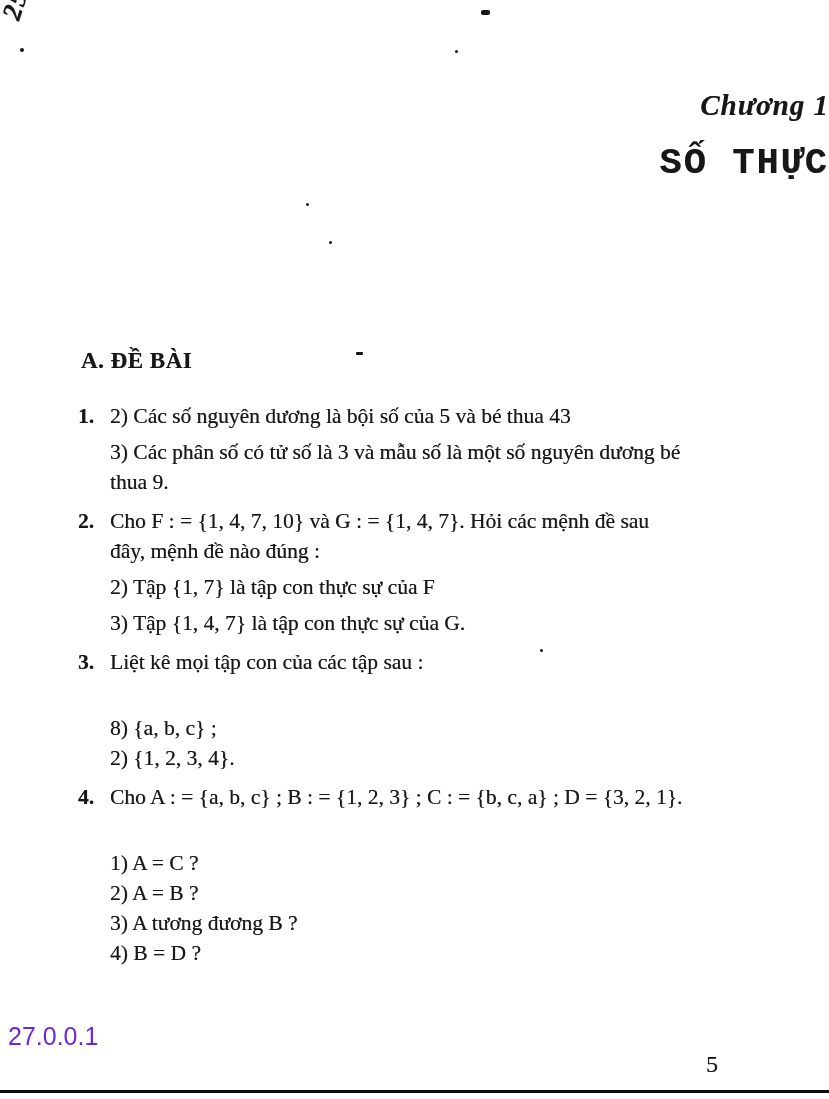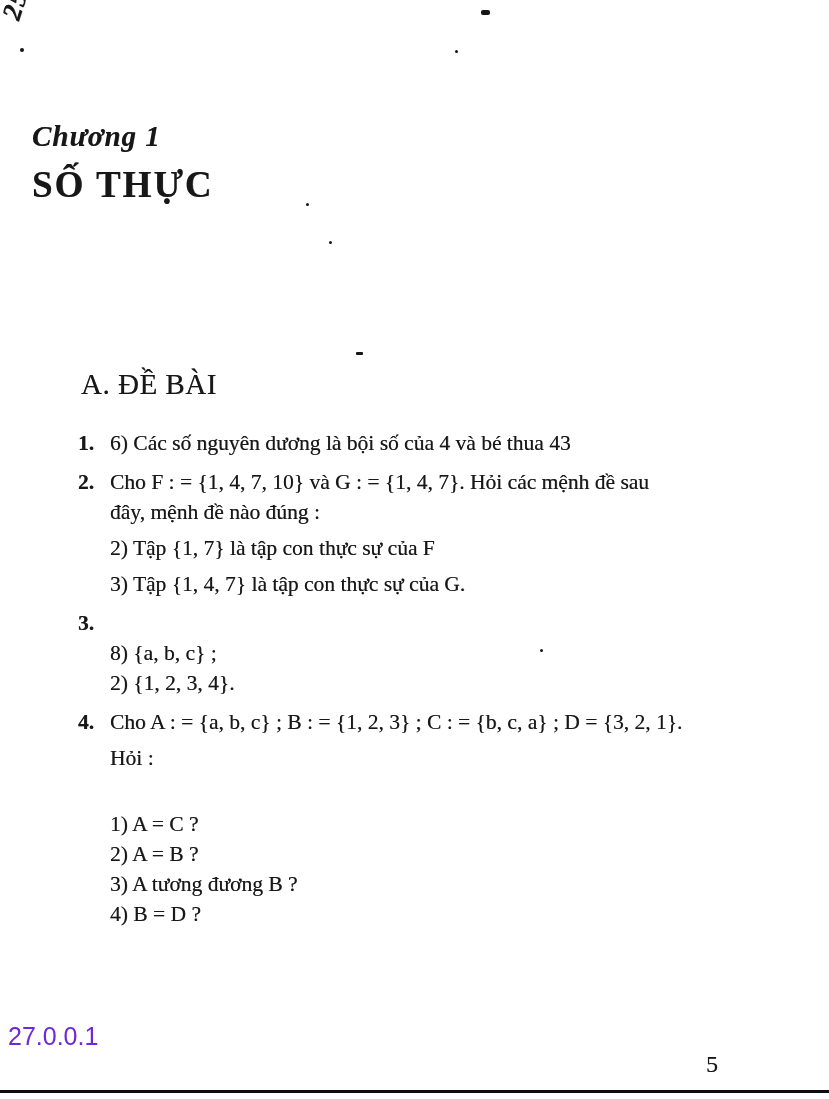--- a/index.html
+++ b/index.html
@@ -26,36 +26,36 @@
   .speck{position:absolute;background:#161616;border-radius:50%;}
   .s1{left:481px;top:10px;width:9px;height:5px;border-radius:2px;}
   .s2{left:455px;top:50px;width:3px;height:3px;}
   .s3{left:356px;top:352px;width:7px;height:3px;border-radius:1px;}
   .s4{left:306px;top:203px;width:3px;height:3px;}
   .s5{left:329px;top:241px;width:3px;height:3px;}
   .s6{left:540px;top:649px;width:3px;height:3px;}
   .s7{left:20px;top:48px;width:4px;height:4px;}
 
   
-  .chapter{padding-top:120px;padding-left:32px;text-align:left;}
+  .chapter{padding-top:89px;padding-left:32px;text-align:right;}
   .chapter-label{
     font-size:29px;font-style:italic;font-weight:bold;letter-spacing:1px;
   }
   .chapter-title{
-    margin-top:10px;
-    font-family:Liberation Serif, serif;
+    margin-top:20px;
+    font-family:Liberation Mono, monospace;
     font-weight:bold;font-size:37px;letter-spacing:2px;
   }
 
   
   .content{
     position:absolute;left:81px;top:348px;width:700px;
     font-size:21.5px;
   }
-  .section-heading{font-size:29px;font-weight:normal;letter-spacing:0.5px;margin-bottom:27px;margin-top:20px;}
+  .section-heading{font-size:23px;font-weight:bold;letter-spacing:0.5px;margin-bottom:27px;}
 
   .problem{position:relative;padding-left:29px;margin-bottom:9px;}
   .pnum{position:absolute;left:-3px;top:0;font-weight:bold;line-height:30px;}
   .stem,.item,.sub-stem,.inline-row{line-height:30px;white-space:pre-line;}
   .item,.sub-stem,.inline-row{margin-top:6px;}
 
   .p3 .inline-row span:nth-child(1){margin-right:40px;}
   .p4 .inline-row span:nth-child(1){margin-right:48px;text-align:center;}
   .p4 .inline-row span:nth-child(2){margin-right:69px;}
   .p4 .inline-row span:nth-child(3){margin-right:26px;}
@@ -88,43 +88,45 @@
     <div class="chapter-label">Chương 1</div>
     <div class="chapter-title">SỐ THỰC</div>
   </div>
 
   <div class="content scan-text">
 
     <div class="section-heading">A. ĐỀ BÀI</div>
 
     <div class="problem p1">
       <span class="pnum">1.</span>
-      <div class="item">6) Các số nguyên dương là bội số của 4 và bé thua 43</div>
+      <div class="item">2) Các số nguyên dương là bội số của 5 và bé thua 43</div>
+      <div class="item">3) Các phân số có tử số là 3 và mẫu số là một số nguyên dương bé
+thua 9.</div>
     </div>
 
     <div class="problem p2">
       <span class="pnum">2.</span>
       <div class="stem">Cho F : = {1, 4, 7, 10} và G : = {1, 4, 7}. Hỏi các mệnh đề sau
 đây, mệnh đề nào đúng :</div>
       <div class="item">2) Tập {1, 7} là tập con thực sự của F</div>
       <div class="item">3) Tập {1, 4, 7} là tập con thực sự của G.</div>
     </div>
 
     <div class="problem p3">
       <span class="pnum">3.</span>
+      <div class="stem">Liệt kê mọi tập con của các tập sau :</div>
       <div class="inline-row">
         <span>8) {a, b, c} ;</span>
         <span>2) {1, 2, 3, 4}.</span>
       </div>
     </div>
 
     <div class="problem p4">
       <span class="pnum">4.</span>
       <div class="stem">Cho A : = {a, b, c} ; B : = {1, 2, 3} ; C : = {b, c, a} ; D = {3, 2, 1}.</div>
-      <div class="sub-stem">Hỏi :</div>
       <div class="inline-row">
         <span>1) A = C ?</span>
         <span>2) A = B ?</span>
         <span>3) A tương đương B ?</span>
         <span>4) B = D ?</span>
       </div>
     </div>
 
   </div>
 

